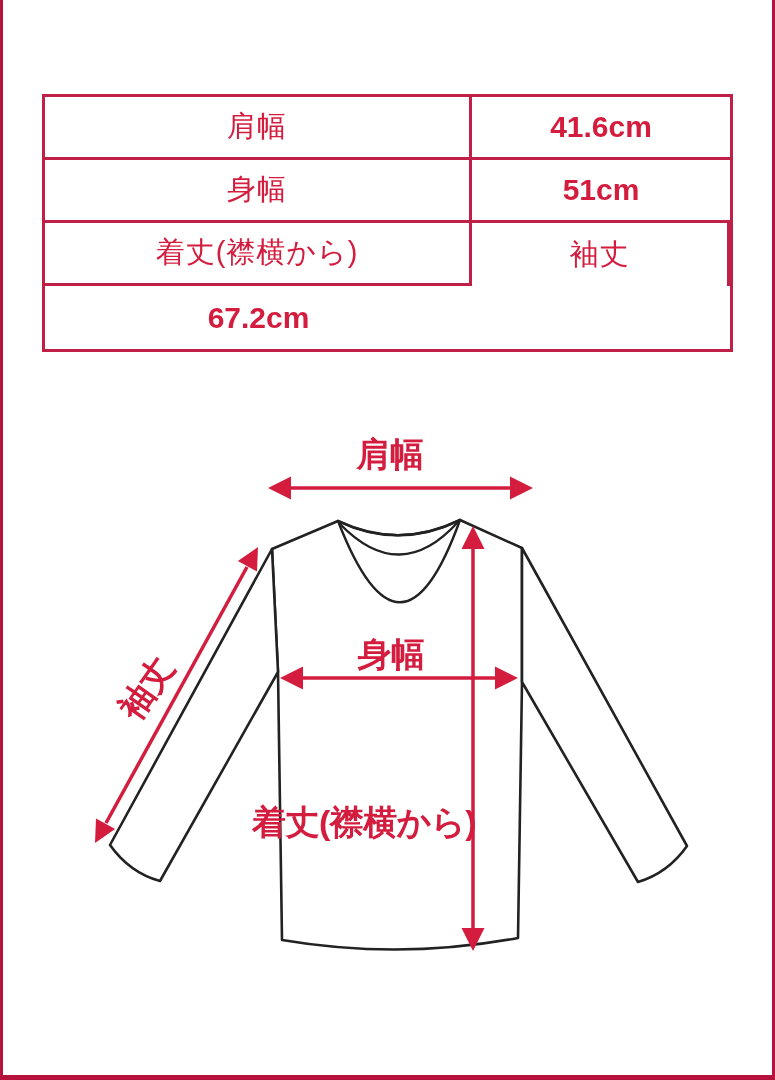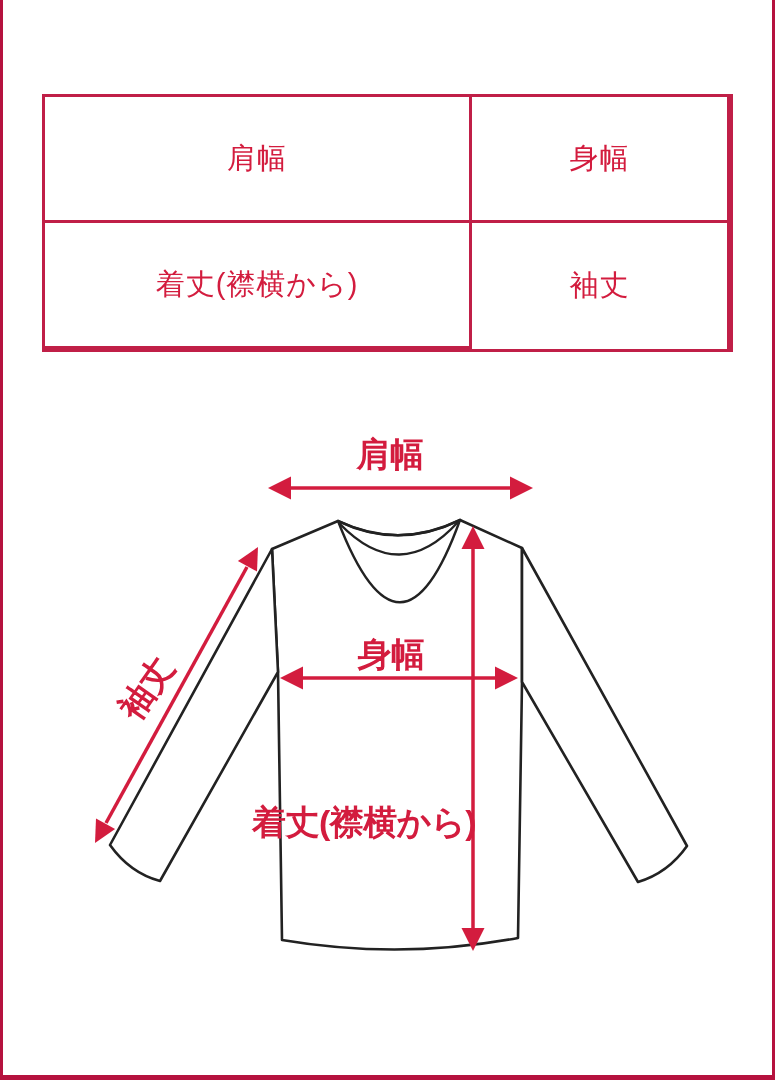--- a/index.html
+++ b/index.html
@@ -81,26 +81,29 @@
     letter-spacing:-0.5px;
   }
 </style>
 </head>
 <body>
 
 <div class="page-frame"></div>
 
 <div class="size-table">
   <div class="cell label">肩幅</div>
+  <div class="cell value">41.6cm</div>
 
   <div class="cell label">身幅</div>
+  <div class="cell value">51cm</div>
 
   <div class="cell label">着丈(襟横から)</div>
 
   <div class="cell label row-last">袖丈</div>
+  <div class="cell value row-last">67.2cm</div>
 </div>
 
 <svg class="diagram-svg" viewBox="0 0 775 1080">
 
   <path class="shirt" d="M 338 521 L 272 549 L 278 672 L 282 940 Q 400 960 518 938 L 522 682 L 522 548 L 460 520 Q 399 550 338 521 Z"></path>
 
   <path class="shirt" d="M 272 549 L 110 845 Q 130 873 160 881 L 278 672 Z"></path>
 
   <path class="shirt" d="M 522 548 L 687 846 Q 668 873 638 882 L 522 682 Z"></path>
 

